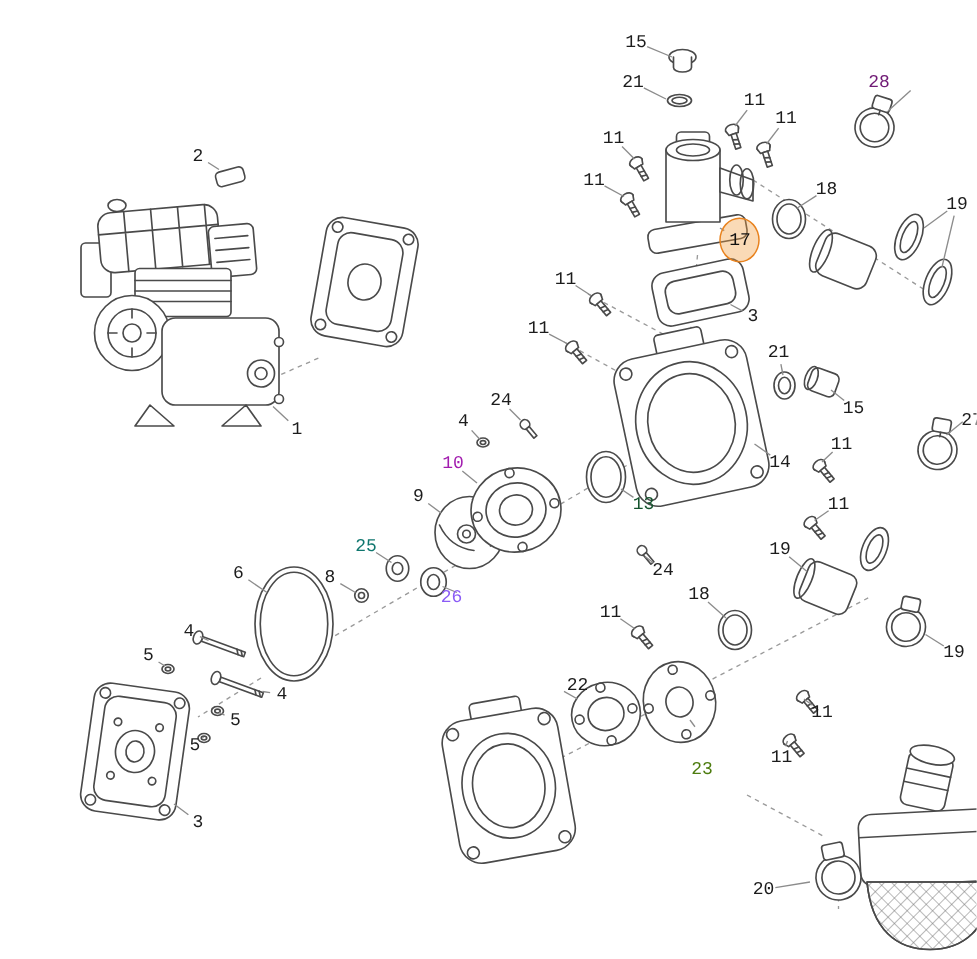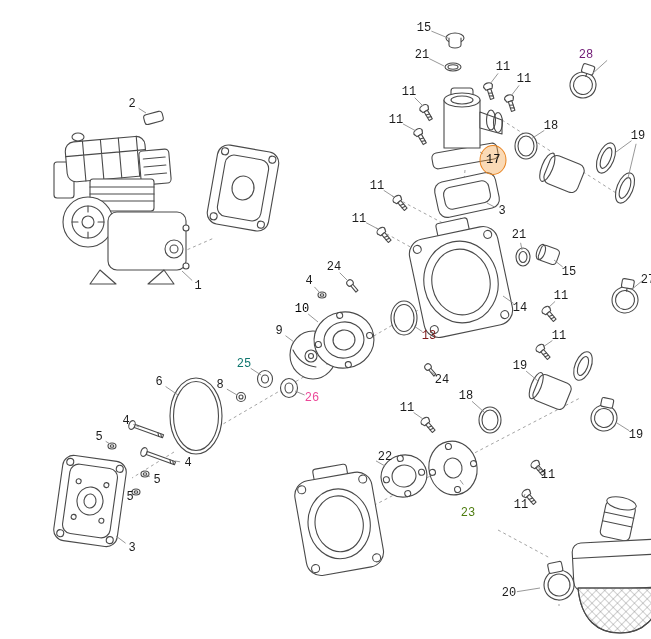--- a/index.html
+++ b/index.html
@@ -398,30 +398,30 @@
       <div class="callout" style="left: 345px; top: 186px; color: rgb(28, 28, 28);">11</div>
       <div class="callout" style="left: 327px; top: 219px; color: rgb(28, 28, 28);">11</div>
       <div class="callout" style="left: 166px; top: 286px; color: rgb(28, 28, 28);">1</div>
       <div class="callout" style="left: 487px; top: 235px; color: rgb(28, 28, 28);">21</div>
       <div class="callout" style="left: 537px; top: 272px; color: rgb(28, 28, 28);">15</div>
       <div class="callout" style="left: 616px; top: 280px; color: rgb(28, 28, 28);">27</div>
       <div class="callout" style="left: 529px; top: 296px; color: rgb(28, 28, 28);">11</div>
       <div class="callout" style="left: 488px; top: 308px; color: rgb(28, 28, 28);">14</div>
       <div class="callout" style="left: 302px; top: 267px; color: rgb(28, 28, 28);">24</div>
       <div class="callout" style="left: 277px; top: 281px; color: rgb(28, 28, 28);">4</div>
-      <div class="callout" style="left: 270px; top: 309px; color: #000000;">10</div>
-      <div class="callout" style="left: 397px; top: 336px; color: #7f1d1d;">13</div>
+      <div class="callout" style="left: 270px; top: 309px; color: #a21caf;">10</div>
+      <div class="callout" style="left: 397px; top: 336px; color: #14532d;">13</div>
       <div class="callout" style="left: 247px; top: 331px; color: rgb(28, 28, 28);">9</div>
       <div class="callout" style="left: 527px; top: 336px; color: rgb(28, 28, 28);">11</div>
       <div class="callout" style="left: 488px; top: 366px; color: rgb(28, 28, 28);">19</div>
       <div class="callout" style="left: 410px; top: 380px; color: rgb(28, 28, 28);">24</div>
       <div class="callout" style="left: 212px; top: 364px; color: #0f766e;">25</div>
       <div class="callout" style="left: 188px; top: 385px; color: rgb(28, 28, 28);">8</div>
       <div class="callout" style="left: 127px; top: 382px; color: rgb(28, 28, 28);">6</div>
-      <div class="callout" style="left: 280px; top: 398px; color: #ec4899;">26</div>
+      <div class="callout" style="left: 269px; top: 398px; color: #8b5cf6;">26</div>
       <div class="callout" style="left: 434px; top: 396px; color: rgb(28, 28, 28);">18</div>
       <div class="callout" style="left: 375px; top: 408px; color: rgb(28, 28, 28);">11</div>
       <div class="callout" style="left: 604px; top: 435px; color: rgb(28, 28, 28);">19</div>
       <div class="callout" style="left: 94px; top: 421px; color: rgb(28, 28, 28);">4</div>
       <div class="callout" style="left: 67px; top: 437px; color: rgb(28, 28, 28);">5</div>
       <div class="callout" style="left: 156px; top: 463px; color: rgb(28, 28, 28);">4</div>
       <div class="callout" style="left: 125px; top: 480px; color: rgb(28, 28, 28);">5</div>
       <div class="callout" style="left: 98px; top: 497px; color: rgb(28, 28, 28);">5</div>
       <div class="callout" style="left: 353px; top: 457px; color: rgb(28, 28, 28);">22</div>
       <div class="callout" style="left: 436px; top: 513px; color: #4d7c0f;">23</div>

